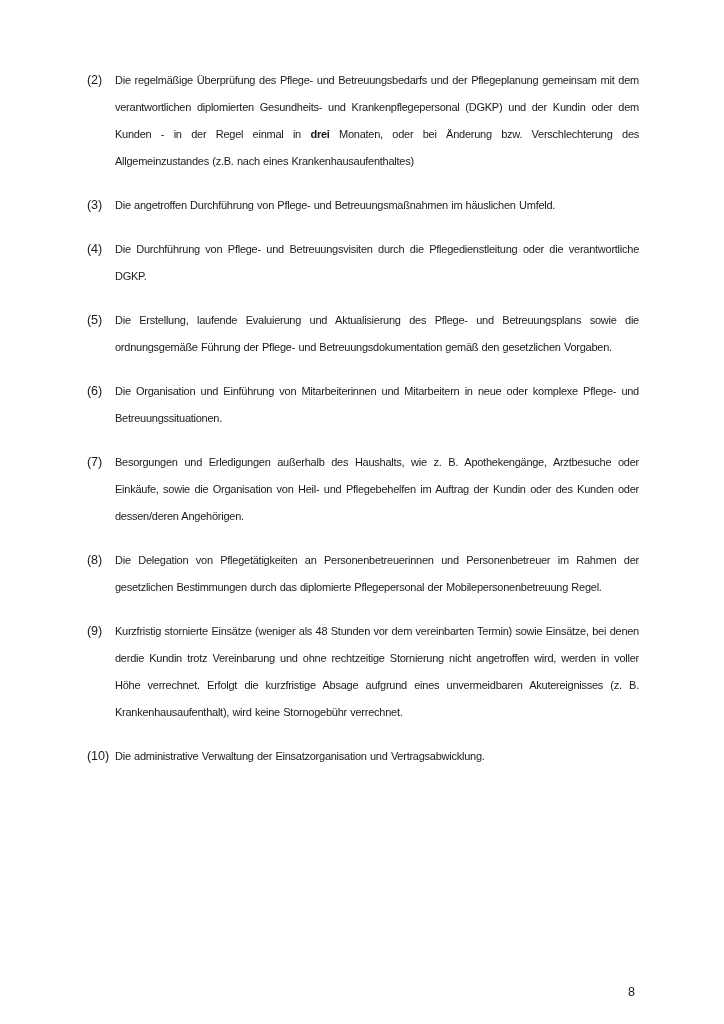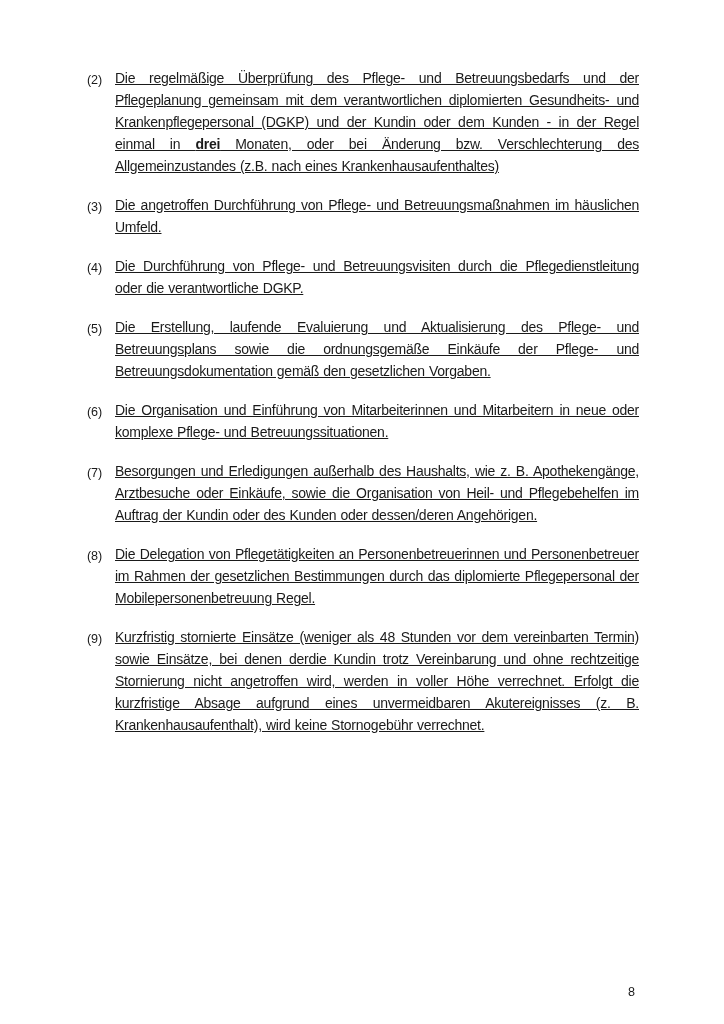--- a/index.html
+++ b/index.html
@@ -34,26 +34,25 @@
     }
     .marker {
       flex: 0 0 28px;
       width: 28px;
       font-size: 12.6px;
       line-height: 27px;
       letter-spacing: -0.1px;
     }
     .text {
       flex: 1 1 auto;
-      font-size: 14px;
-      line-height: 22px;
+      font-size: 11px;
+      line-height: 27px;
       text-align: justify;
       letter-spacing: -0.25px;
       word-spacing: 0.5px;
-      text-decoration: underline;
     }
     .text b {
       font-weight: bold;
     }
     .page-number {
       position: absolute;
       left: 628px;
       top: 983px;
       font-size: 12.6px;
       line-height: 18px;
@@ -75,21 +74,21 @@
       <span class="text"> Die angetroffen Durchführung von Pflege- und Betreuungsmaßnahmen im häuslichen Umfeld.</span>
     </div>
 
     <div class="item">
       <span class="marker">(4)</span>
       <span class="text">Die Durchführung von Pflege- und Betreuungsvisiten durch die Pflegedienstleitung oder die verantwortliche DGKP.</span>
     </div>
 
     <div class="item">
       <span class="marker">(5)</span>
-      <span class="text">Die Erstellung, laufende Evaluierung und Aktualisierung des Pflege- und Betreuungsplans sowie die ordnungsgemäße Einkäufe der Pflege- und Betreuungsdokumentation gemäß den gesetzlichen Vorgaben.</span>
+      <span class="text">Die Erstellung, laufende Evaluierung und Aktualisierung des Pflege- und Betreuungsplans sowie die ordnungsgemäße Führung der Pflege- und Betreuungsdokumentation gemäß den gesetzlichen Vorgaben.</span>
     </div>
 
     <div class="item">
       <span class="marker">(6)</span>
       <span class="text">Die Organisation und Einführung von Mitarbeiterinnen und Mitarbeitern in neue oder komplexe Pflege- und Betreuungssituationen.</span>
     </div>
 
     <div class="item">
       <span class="marker">(7)</span>
       <span class="text">Besorgungen und Erledigungen außerhalb des Haushalts, wie z. B. Apothekengänge, Arztbesuche oder Einkäufe, sowie die Organisation von Heil- und Pflegebehelfen im Auftrag der Kundin oder des Kunden oder dessen/deren Angehörigen.</span>
@@ -98,17 +97,21 @@
     <div class="item">
       <span class="marker">(8)</span>
       <span class="text">Die Delegation von Pflegetätigkeiten an Personenbetreuerinnen und Personenbetreuer im Rahmen der gesetzlichen Bestimmungen durch das diplomierte Pflegepersonal der Mobilepersonenbetreuung Regel.</span>
     </div>
 
     <div class="item">
       <span class="marker">(9)</span>
       <span class="text">Kurzfristig stornierte Einsätze (weniger als 48 Stunden vor dem vereinbarten Termin) sowie Einsätze, bei denen derdie Kundin trotz Vereinbarung und ohne rechtzeitige Stornierung nicht angetroffen wird, werden in voller Höhe verrechnet. Erfolgt die kurzfristige Absage aufgrund eines unvermeidbaren Akutereignisses (z. B. Krankenhausaufenthalt), wird keine Stornogebühr verrechnet.</span>
     </div>
 
+    <div class="item">
+      <span class="marker">(10)</span>
+      <span class="text">Die administrative Verwaltung der Einsatzorganisation und Vertragsabwicklung.</span>
+    </div>
 
   </div>
 
   <div class="page-number">8</div>
 </div>
 
 </body></html>

